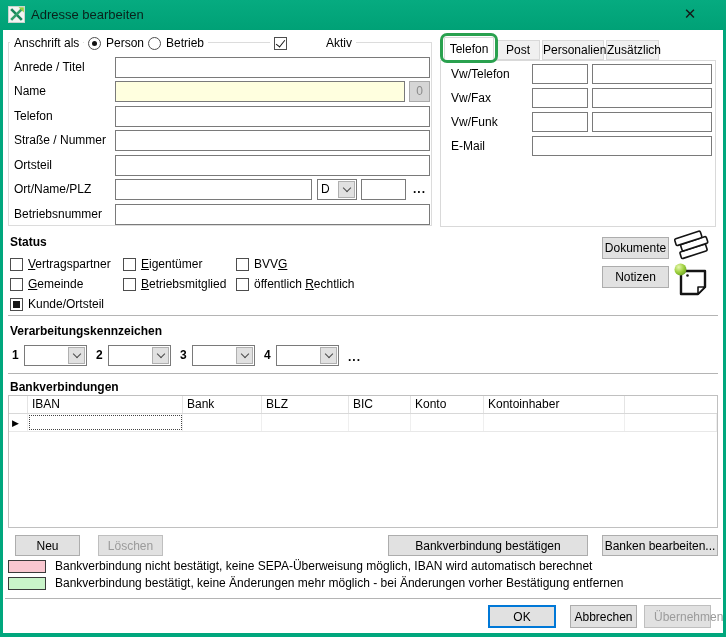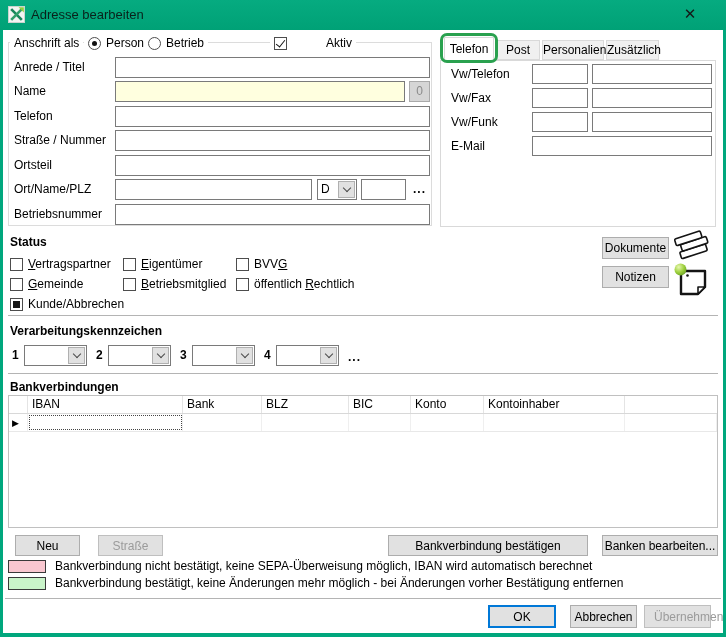--- a/index.html
+++ b/index.html
@@ -196,21 +196,21 @@
     <div class="citem" style="left:120px; top:247px;">
       <span class="cb"></span>
       <span><u>B</u>etriebsmitglied</span>
     </div>
     <div class="citem" style="left:233px; top:247px;">
       <span class="cb"></span>
       <span>öffentlich <u>R</u>echtlich</span>
     </div>
     <div class="citem" style="left:7px; top:267px;">
       <span class="cb mixed"></span>
-      <span>Kunde/Abbrechen</span>
+      <span>Kunde/Ortsteil</span>
     </div>
 
     <div class="sep" style="left:5px; top:285px; width:710px;"></div>
 
     <div class="bold abs" style="left:7px; top:294px;">Verarbeitungskennzeichen</div>
     <div class="bold abs" style="left:9px; top:318px;">1</div>
     <div class="combo" style="left:21px; top:315px; width:63px;">
       <span class="val"></span>
       <span class="dbtn">
           <span class="chev"></span>
@@ -261,21 +261,21 @@
         <div class="gcell c2"></div>
         <div class="gcell c3"></div>
         <div class="gcell c4"></div>
         <div class="gcell c5"></div>
         <div class="gcell c6"></div>
         <div class="gcell c7"></div>
       </div>
     </div>
 
     <button class="btn" style="left:12px; top:505px; width:65px; height:21px;">Neu</button>
-    <button class="btn disabled" style="left:95px; top:505px; width:65px; height:21px;">Straße</button>
+    <button class="btn disabled" style="left:95px; top:505px; width:65px; height:21px;">Löschen</button>
     <button class="btn" style="left:385px; top:505px; width:200px; height:21px;">Bankverbindung bestätigen</button>
     <button class="btn" style="left:599px; top:505px; width:116px; height:21px;">Banken bearbeiten...</button>
 
     <div class="swatch sw-pink" style="left:5px; top:530px;"></div>
     <div class="legtext" style="left:52px; top:530px;">Bankverbindung nicht bestätigt, keine SEPA-Überweisung möglich, IBAN wird automatisch berechnet</div>
     <div class="swatch sw-green" style="left:5px; top:547px;"></div>
     <div class="legtext" style="left:52px; top:547px;">Bankverbindung bestätigt, keine Änderungen mehr möglich - bei Änderungen vorher Bestätigung entfernen</div>
 
     <div class="sep" style="left:2px; top:568px; width:716px;"></div>
 

